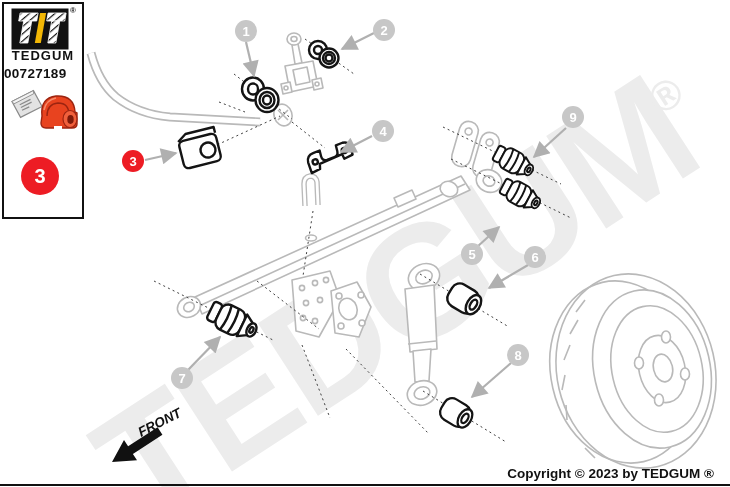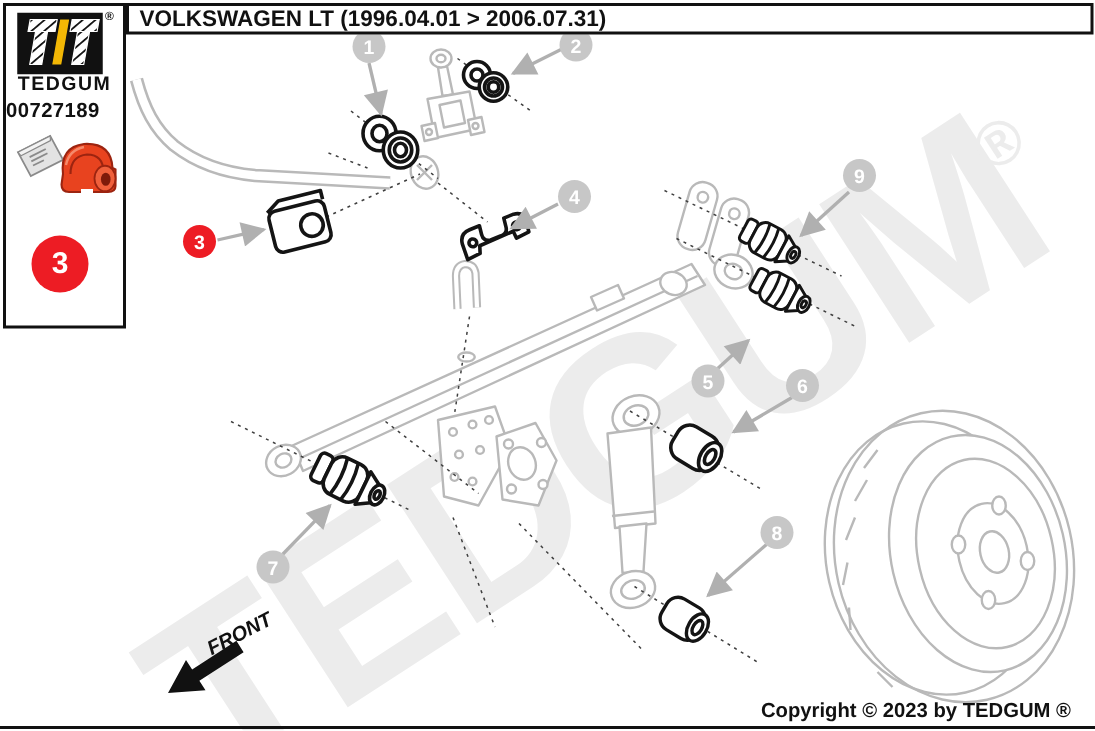--- a/index.html
+++ b/index.html
@@ -228,21 +228,20 @@
   <div class="callout gray" style="left:235px;top:20px">1</div>
   <div class="callout gray" style="left:373px;top:19px">2</div>
   <div class="callout red" style="left:122px;top:150px">3</div>
   <div class="callout gray" style="left:372px;top:120px">4</div>
   <div class="callout gray" style="left:461px;top:243px">5</div>
   <div class="callout gray" style="left:524px;top:246px">6</div>
   <div class="callout gray" style="left:171px;top:367px">7</div>
   <div class="callout gray" style="left:507px;top:344px">8</div>
   <div class="callout gray" style="left:562px;top:106px">9</div>
 
-  <div class="title-bar">VOLKSWAGEN LT  (1996.04.01 &gt; 2006.07.31)</div>
 
   <div class="side-panel">
     <svg class="logo-svg" width="58" height="42" viewBox="0 0 58 42">
       <defs>
         <pattern id="hatch" patternUnits="userSpaceOnUse" width="6" height="6" patternTransform="rotate(45)">
           <rect width="6" height="6" fill="#fff"></rect>
           <line x1="0" y1="0" x2="0" y2="6" stroke="#111" stroke-width="2.6"></line>
         </pattern>
       </defs>
       <rect x="0.5" y="0.5" width="57" height="41" fill="#111"></rect>

